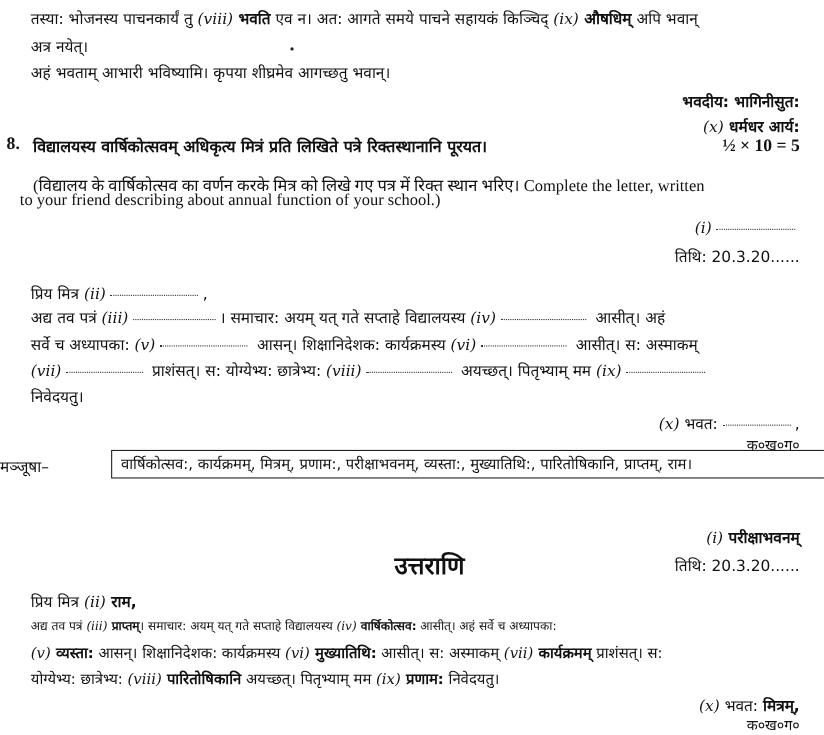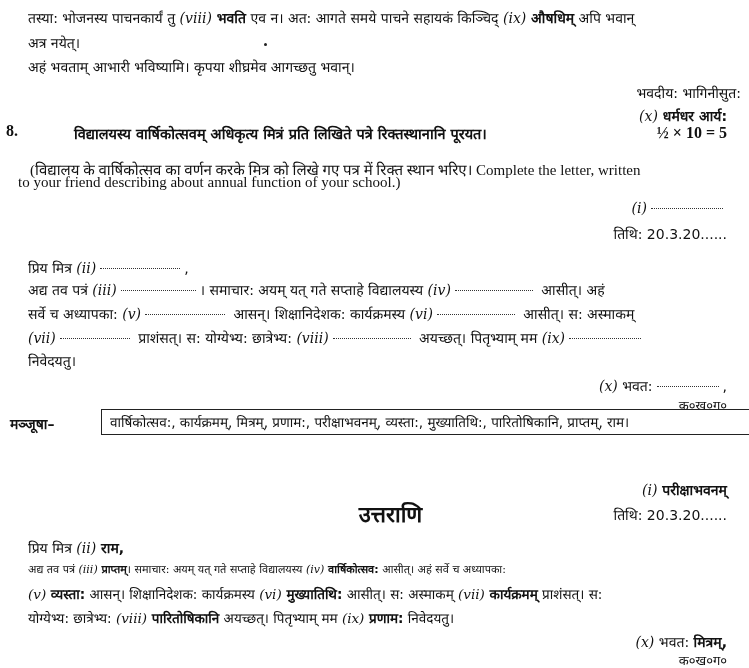--- a/index.html
+++ b/index.html
@@ -10,40 +10,40 @@
     font-size: 14px;
   }
   .line { position: absolute; left: 28px; white-space: nowrap; line-height: 20px; }
   .right { position: absolute; white-space: nowrap; line-height: 20px; text-align: right; }
   .b { font-weight: bold; text-align: center; }
   .i { font-style: italic; font-family: "DejaVu Serif", "Liberation Serif", serif; }
   .serif { font-family: "Liberation Serif", "DejaVu Serif", serif; font-size: 16px; }
   .blank { display: inline-block; border-bottom: 1px dotted #333; height: 10px; vertical-align: top; margin: 0 4px; }
   .q-num { position: absolute; left: 6px; top: 122px; font-weight: bold; font-family: "Liberation Serif", serif; font-size: 16px; }
   .heading { position: absolute; left: 16px; width: 749px; top: 450px; text-align: center; font-weight: bold; font-size: 22px; margin-top: 48px; }
-  .manjusha-label { position: absolute; left: 10px; top: 414px; font-weight: bold; font-size: 14px; }
+  .manjusha-label { position: absolute; left: 0; top: 414px; font-weight: normal; font-size: 14px; }
   .manjusha-box { position: absolute; left: 101px; top: 409px; width: 749px; height: 26px; border: 1px solid #222; box-sizing: border-box; font-size: 13.5px; line-height: 24px; padding-left: 8px; white-space: nowrap; }
   .stray-dot { position: absolute; left: 264px; top: 43px; width: 3px; height: 3px; background: #222; border-radius: 50%; }
 </style>
 </head>
 <body>
 
 <div class="line" style="top:8px;">
   <span>तस्या: भोजनस्य पाचनकार्यं तु </span><span class="i">(viii)</span><span class="b"> भवति</span><span> एव न। अत: आगते समये पाचने सहायकं किञ्चिद् </span><span class="i">(ix)</span><span class="b"> औषधिम्</span><span> अपि भवान्</span>
 </div>
 <div class="line" style="top:33px;">अत्र नयेत्।</div>
 <div class="stray-dot"></div>
 <div class="line" style="top:57px;">अहं भवताम् आभारी भविष्यामि। कृपया शीघ्रमेव आगच्छतु भवान्।</div>
-<div class="right" style="top:83px; right:8px;">भवदीय: भागिनीसुत:</div>
+<div class="right" style="top:83px; right:22px;font-weight:bold;">भवदीय: भागिनीसुत:</div>
 <div class="right" style="top:106px; right:22px;">
   <span class="i">(x)</span><span class="b"> धर्मधर आर्य:</span>
 </div>
 
 <div class="q-num">8.</div>
-<div class="line b" style="top:124px; left:30px; font-size:14.5px;margin-left:44px;">विद्यालयस्य वार्षिकोत्सवम् अधिकृत्य मित्रं प्रति लिखिते पत्रे रिक्तस्थानानि पूरयत।</div>
+<div class="line b" style="top:124px; left:30px; font-size:14.5px;">विद्यालयस्य वार्षिकोत्सवम् अधिकृत्य मित्रं प्रति लिखिते पत्रे रिक्तस्थानानि पूरयत।</div>
 <div class="right b serif" style="top:123px; right:22px;">½ × 10 = 5</div>
 <div class="line serif" style="top:160px; left:30px; font-size:15px;">(विद्यालय के वार्षिकोत्सव का वर्णन करके मित्र को लिखे गए पत्र में रिक्त स्थान भरिए। Complete the letter, written</div>
 <div class="line serif" style="top:172px; left:18px; font-size:15px;">to your friend describing about annual function of your school.)</div>
 
 <div class="right" style="top:198px; right:22px;">
   <span class="i">(i)</span><span class="blank" style="width:72px;"></span>
 </div>
 <div class="right" style="top:224px; right:22px;">तिथि:  20.3.20......</div>
 
 <div class="line" style="top:258px;">

